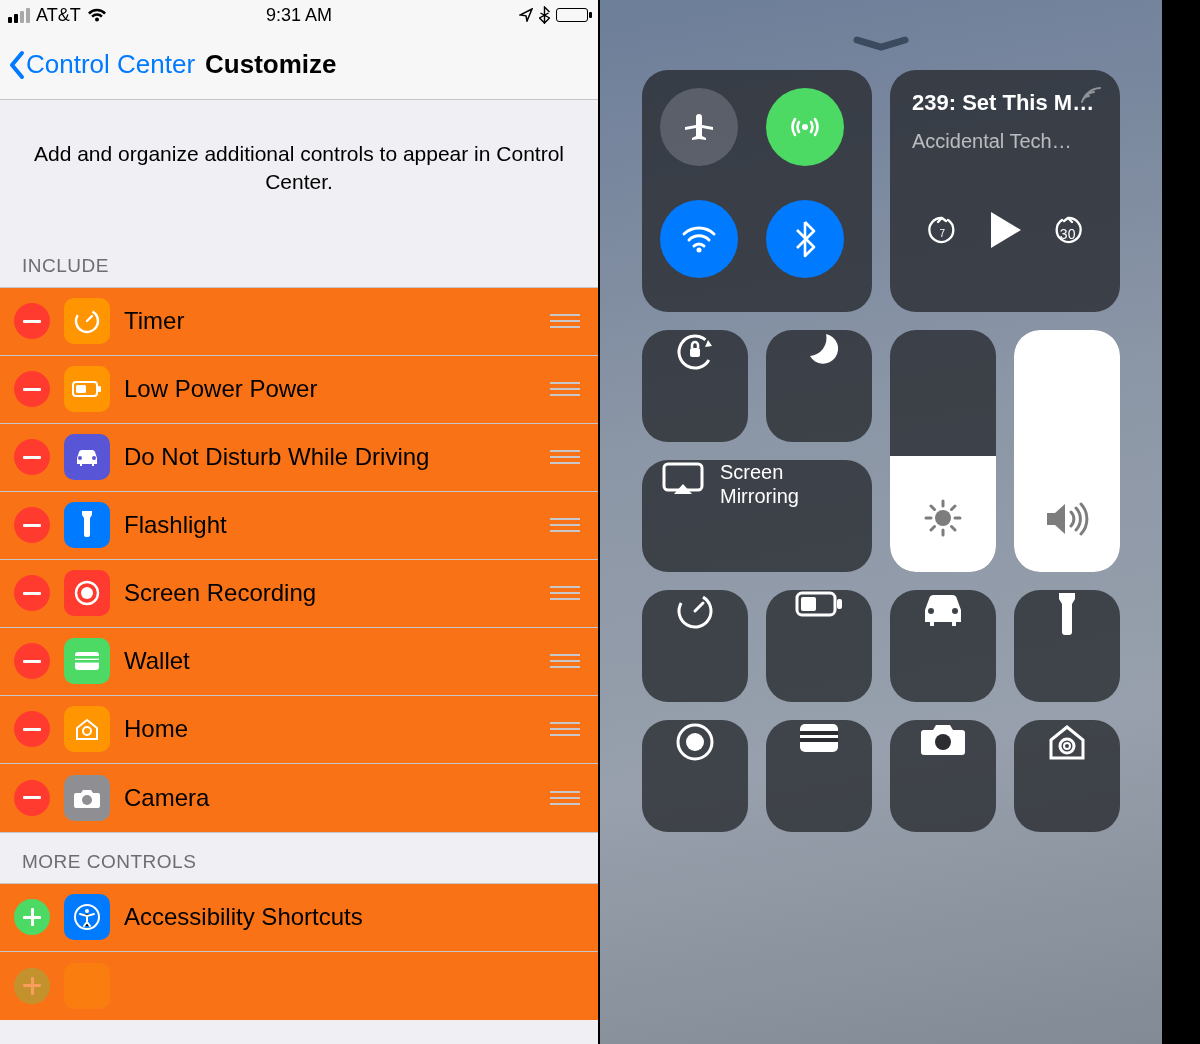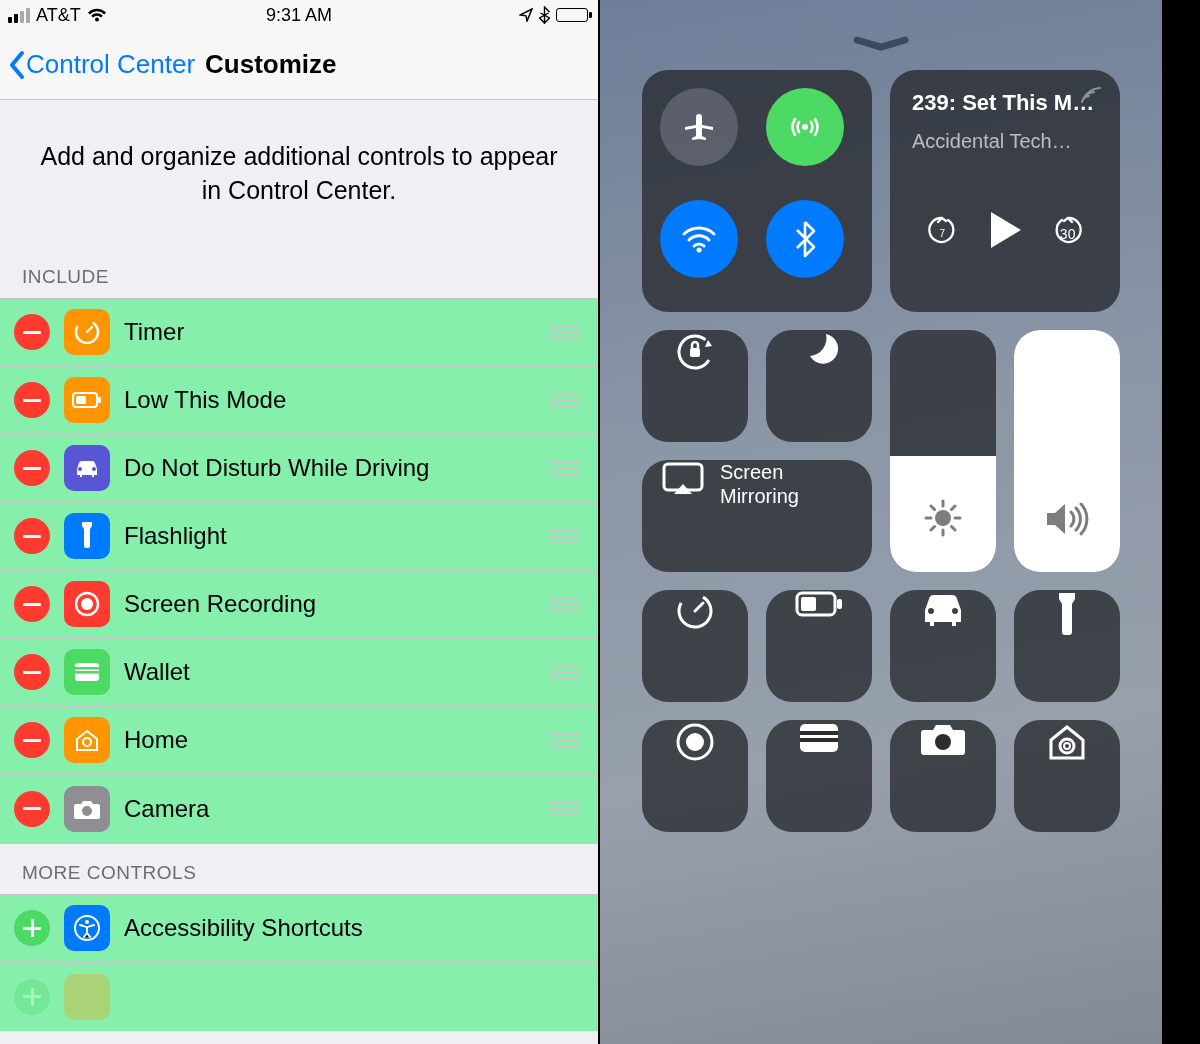--- a/index.html
+++ b/index.html
@@ -59,32 +59,32 @@
     gap: 2px;
   }
   .navbar .back { color: #007aff; font-size: 28px; display:flex; align-items:center; }
   .navbar .back-label { color:#007aff; font-size: 26px; margin-left:-2px;}
   .navbar .title { color:#000; font-weight:600; font-size:26px; margin-left: 8px; }
 
   .prompt {
     background: #efeff4;
     padding: 40px 30px;
     text-align: center;
-    font-size: 25px;
+    font-size: 21px;
     line-height: 1.35;
     color: #000;
   }
 
   .section-header {
     padding: 18px 22px 10px;
     color: #6d6d72;
     font-size: 19px;
     letter-spacing: 0.5px;
   }
-  .list { background:#86efac; border-top:1px solid #c6c6c8; border-bottom:1px solid #c6c6c8; }
+  .list { background:#f97316; border-top:1px solid #c6c6c8; border-bottom:1px solid #c6c6c8; }
   .row {
     display:flex; align-items:center;
     height:68px;
     padding: 0 14px;
     border-bottom:1px solid #c6c6c8;
     gap: 14px;
     position:relative;
   }
   .row:last-child { border-bottom:none; }
   .action-btn {
@@ -239,21 +239,21 @@
       <div class="action-btn remove">
           <span class="bar"></span>
         </div>
       <div class="app-icon bg-orange">
         <svg width="30" height="18" viewBox="0 0 30 18">
             <rect x="1" y="2" width="24" height="14" rx="3" fill="none" stroke="#fff" stroke-width="2"></rect>
             <rect x="4" y="5" width="10" height="8" rx="1.5" fill="#fff"></rect>
             <rect x="26" y="6" width="3" height="6" rx="1" fill="#fff"></rect>
           </svg>
       </div>
-      <span class="row-label">Low This Mode</span>
+      <span class="row-label">Low Power Power</span>
       <div class="grab">
           <span></span>
           <span></span>
           <span></span>
         </div>
     </div>
     <div class="row">
       <div class="action-btn remove">
           <span class="bar"></span>
         </div>

